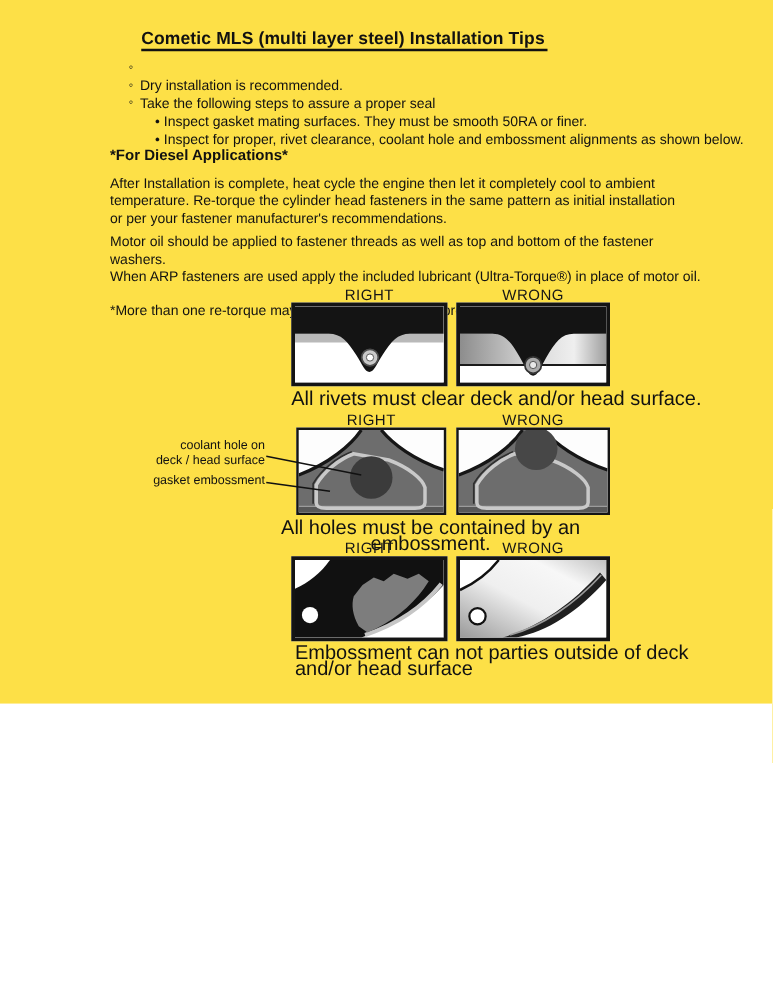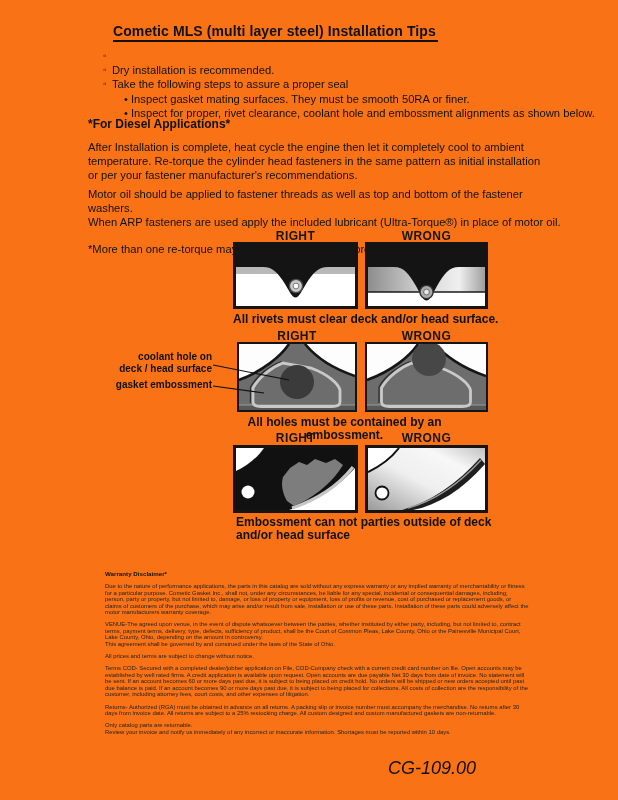--- a/index.html
+++ b/index.html
@@ -1,16 +1,16 @@
 <!DOCTYPE html>
 <html><head>
 <meta charset="utf-8">
 <style>
   html,body{margin:0;padding:0;background:#ffffff;}
-  .page{position:relative;width:618px;height:800px;background:#f97316;overflow:hidden;
+  .page{position:relative;width:618px;height:563px;background:#fde047;overflow:hidden;
         font-family:"Liberation Sans",sans-serif;color:#111;}
   .pre{white-space:pre-line;}
 
   
   .intro{position:absolute;top:22px;left:0;width:618px;}
   .title{display:inline-block;margin:0 0 0 113px;font-size:14px;font-weight:bold;
          border-bottom:2px solid #111;padding:0 2px 1px 0;letter-spacing:.1px;}
   .bullets{margin:7px 0 0 103px;font-size:11.2px;line-height:14.2px;}
   .b-row{display:flex;}
   .b-mark{width:9px;flex:0 0 9px;font-size:10px;}
@@ -18,27 +18,27 @@
   .sb-mark{width:7px;flex:0 0 7px;font-size:11px;}
 
   
   .diesel{position:absolute;top:117px;left:88px;width:478px;font-size:11.2px;line-height:14px;}
   .diesel h2{margin:0;font-size:12px;line-height:14px;font-weight:bold;}
   .diesel p{margin:5px 0 0 0;}
   .diesel .p2{margin-top:9px;}
   .diesel .note{margin-top:13px;}
 
   
-  .figures{position:absolute;top:228px;left:0;width:618px;height:330px;font-weight:bold;}
+  .figures{position:absolute;top:228px;left:0;width:618px;height:330px;}
   .fig-label{position:absolute;font-size:12px;letter-spacing:.4px;text-align:center;color:#161616;}
   .fig-box{position:absolute;box-sizing:border-box;background:#fff;}
   .bd3{border:3px solid #141414;}
   .bd2{border:2px solid #141414;}
   .fig-box svg{display:block;width:100%;height:100%;}
-  .caption{position:absolute;font-size:12px;line-height:13px;color:#111;}
+  .caption{position:absolute;font-size:16px;line-height:13px;color:#111;}
   .ann{position:absolute;width:112px;text-align:right;font-size:10px;line-height:11.5px;color:#111;}
   .leaders{position:absolute;left:0;top:0;width:618px;height:330px;pointer-events:none;}
 
   
   .legal{position:absolute;top:571px;left:105px;width:424px;font-size:5.9px;line-height:6.4px;color:#222;}
   .legal h3{margin:0 0 6px 0;font-size:6.2px;font-weight:bold;color:#111;}
   .legal p{margin:0 0 6px 0;}
 
   
   .docnum{position:absolute;top:758px;left:388px;font-size:18px;color:#111;font-style:italic;}

